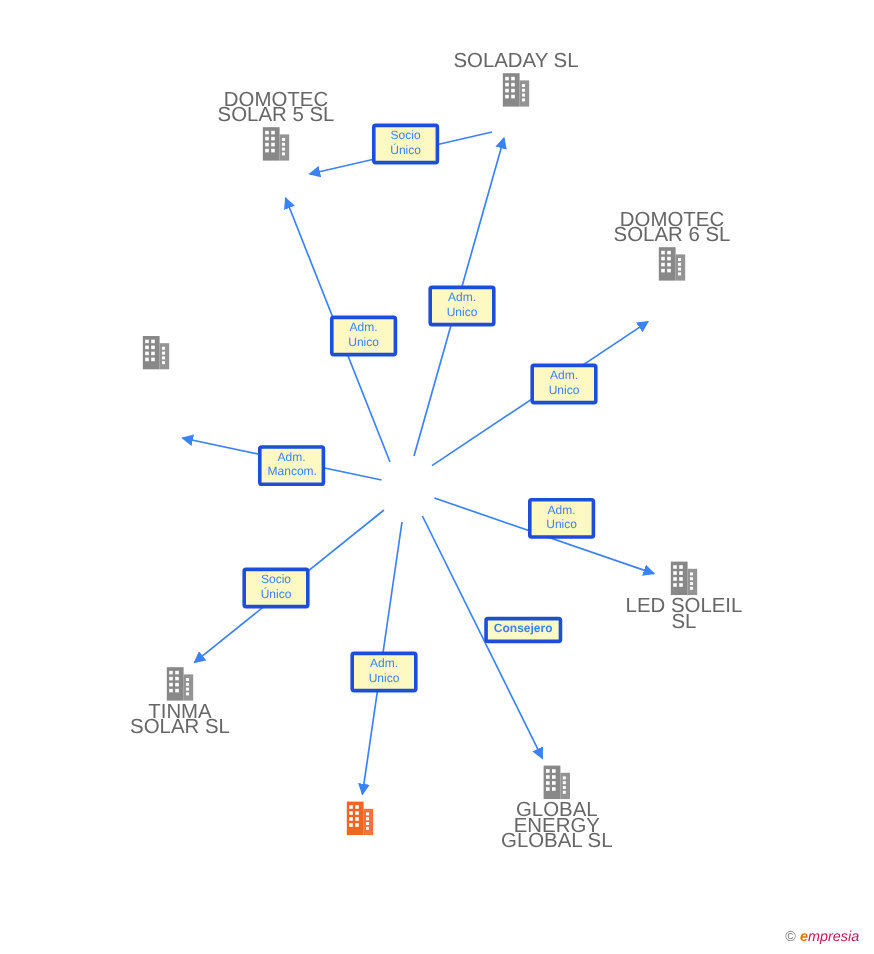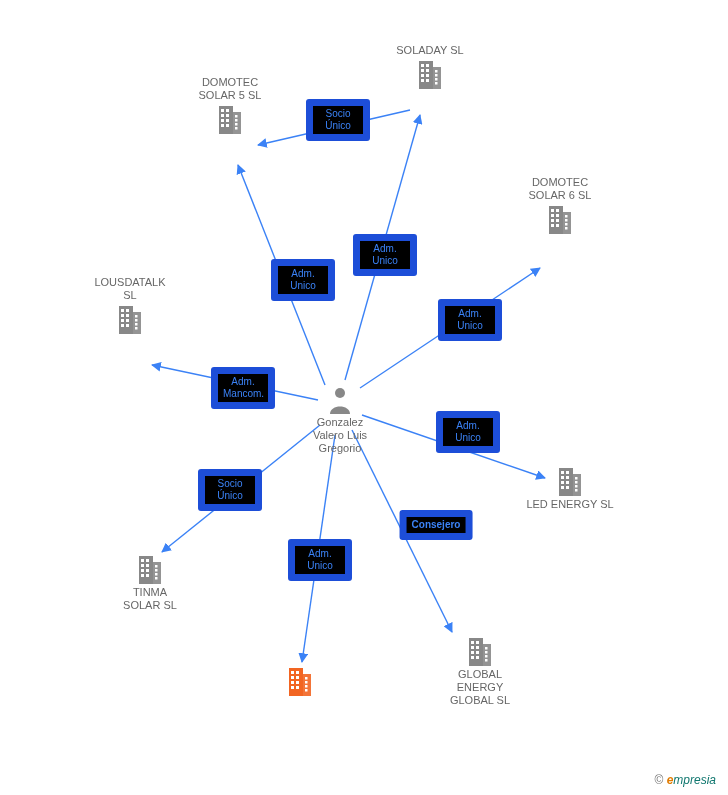--- a/index.html
+++ b/index.html
@@ -27,29 +27,29 @@
     pointer-events: none;
   }
   .node {
     position: absolute;
     text-align: center;
     width: 120px;
     transform: translateX(-60px);
   }
   .node .label {
     color: #666;
-    font-size: 11px;
+    font-size: 17px;
     line-height: 13px;
   }
   .node.highlight .label { font-weight: bold; color:#555;}
   .node.center .label { color:#666; }
   .edge-label {
     position: absolute;
-    background: #000000;
-    border: 7px solid #1d4ed8;
+    background: #fef9c3;
+    border: 3px solid #1d4ed8;
     border-radius: 3px;
     padding: 2px 5px;
     font-size: 10px;
     line-height: 12px;
     color: #3b82f6;
     text-align: center;
     transform: translate(-50%, -50%);
     white-space: nowrap;
   }
   .edge-label.two-line { white-space: normal; width: 40px;}
@@ -65,21 +65,21 @@
     margin: 0 auto 2px auto;
   }
   .copyright {
     position: absolute;
     right: 12px;
     bottom: 8px;
     font-size: 12px;
     color: #777;
   }
   .copyright .e { color:#e07b00; font-style: italic; font-weight: bold; }
-  .copyright .rest { color:#0f766e; font-style: italic; }
+  .copyright .rest { color:#be185d; font-style: italic; }
 </style>
 </head>
 <body>
 
 <div class="canvas">
 
   <svg class="edges">
     <defs>
       <marker id="arrow" viewBox="0 0 10 10" refX="9" refY="5" markerWidth="7" markerHeight="7" orient="auto-start-reverse">
         <path d="M 0 0 L 10 5 L 0 10 z" fill="#3b82f6"></path>
@@ -91,33 +91,20 @@
         <line x1="410" y1="110" x2="258" y2="145" stroke="#3b82f6" stroke-width="1.4" marker-end="url(#arrow)"></line>
         <line x1="360" y1="388" x2="540" y2="268" stroke="#3b82f6" stroke-width="1.4" marker-end="url(#arrow)"></line>
         <line x1="362" y1="415" x2="545" y2="478" stroke="#3b82f6" stroke-width="1.4" marker-end="url(#arrow)"></line>
         <line x1="352" y1="430" x2="452" y2="632" stroke="#3b82f6" stroke-width="1.4" marker-end="url(#arrow)"></line>
         <line x1="335" y1="435" x2="302" y2="662" stroke="#3b82f6" stroke-width="1.4" marker-end="url(#arrow)"></line>
         <line x1="320" y1="425" x2="162" y2="552" stroke="#3b82f6" stroke-width="1.4" marker-end="url(#arrow)"></line>
         <line x1="318" y1="400" x2="152" y2="365" stroke="#3b82f6" stroke-width="1.4" marker-end="url(#arrow)"></line>
       </g>
   </svg>
 
-  <div class="node center" id="node-person" style="left: 340px; top: 386px;">
-    <div class="person">
-      <svg viewBox="0 0 24 28" width="24" height="28">
-        <circle cx="12" cy="7" r="5" fill="#888888"></circle>
-        <path d="M2 28 C2 18 22 18 22 28 Z" fill="#888888"></path>
-      </svg>
-    </div>
-    <div class="label">
-      <span>Gonzalez</span><br>
-      <span>Valero Luis</span><br>
-      <span>Gregorio</span>
-    </div>
-  </div>
 
   <div id="company-nodes">
       <div class="node" style="left: 230px; top: 76px;">
         <div class="label"><span>DOMOTEC</span><br><span>SOLAR 5 SL</span></div>
         <div class="building">
           <svg viewBox="0 0 28 32" width="28" height="32">
             <rect x="3" y="4" width="14" height="28" fill="#888888"></rect>
             <rect x="17" y="10" width="8" height="22" fill="#888888" opacity="0.9"></rect>
             <rect x="5" y="7" width="3" height="3" fill="#fff"></rect>
             <rect x="10" y="7" width="3" height="3" fill="#fff"></rect>
@@ -188,23 +175,23 @@
             <rect x="5" y="17" width="3" height="3" fill="#fff"></rect>
             <rect x="10" y="17" width="3" height="3" fill="#fff"></rect>
             <rect x="5" y="22" width="3" height="3" fill="#fff"></rect>
             <rect x="10" y="22" width="3" height="3" fill="#fff"></rect>
             <rect x="19" y="13" width="2.5" height="2.5" fill="#fff"></rect>
             <rect x="19" y="17" width="2.5" height="2.5" fill="#fff"></rect>
             <rect x="19" y="21" width="2.5" height="2.5" fill="#fff"></rect>
             <rect x="19" y="25" width="2.5" height="2.5" fill="#fff"></rect>
           </svg>
         </div>
-        <div class="label"><span>LED ENERGY SL</span></div>
-      </div>
-      <div class="node" style="left: 480px; top: 634px;">
+        <div class="label"><span>LED SOLEIL SL</span></div>
+      </div>
+      <div class="node" style="left: 464px; top: 634px;">
         <div class="building">
           <svg viewBox="0 0 28 32" width="28" height="32">
             <rect x="3" y="4" width="14" height="28" fill="#888888"></rect>
             <rect x="17" y="10" width="8" height="22" fill="#888888" opacity="0.9"></rect>
             <rect x="5" y="7" width="3" height="3" fill="#fff"></rect>
             <rect x="10" y="7" width="3" height="3" fill="#fff"></rect>
             <rect x="5" y="12" width="3" height="3" fill="#fff"></rect>
             <rect x="10" y="12" width="3" height="3" fill="#fff"></rect>
             <rect x="5" y="17" width="3" height="3" fill="#fff"></rect>
             <rect x="10" y="17" width="3" height="3" fill="#fff"></rect>
@@ -253,21 +240,20 @@
             <rect x="10" y="22" width="3" height="3" fill="#fff"></rect>
             <rect x="19" y="13" width="2.5" height="2.5" fill="#fff"></rect>
             <rect x="19" y="17" width="2.5" height="2.5" fill="#fff"></rect>
             <rect x="19" y="21" width="2.5" height="2.5" fill="#fff"></rect>
             <rect x="19" y="25" width="2.5" height="2.5" fill="#fff"></rect>
           </svg>
         </div>
         <div class="label"><span>TINMA</span><br><span>SOLAR SL</span></div>
       </div>
       <div class="node" style="left: 130px; top: 276px;">
-        <div class="label"><span>LOUSDATALK</span><br><span>SL</span></div>
         <div class="building">
           <svg viewBox="0 0 28 32" width="28" height="32">
             <rect x="3" y="4" width="14" height="28" fill="#888888"></rect>
             <rect x="17" y="10" width="8" height="22" fill="#888888" opacity="0.9"></rect>
             <rect x="5" y="7" width="3" height="3" fill="#fff"></rect>
             <rect x="10" y="7" width="3" height="3" fill="#fff"></rect>
             <rect x="5" y="12" width="3" height="3" fill="#fff"></rect>
             <rect x="10" y="12" width="3" height="3" fill="#fff"></rect>
             <rect x="5" y="17" width="3" height="3" fill="#fff"></rect>
             <rect x="10" y="17" width="3" height="3" fill="#fff"></rect>

